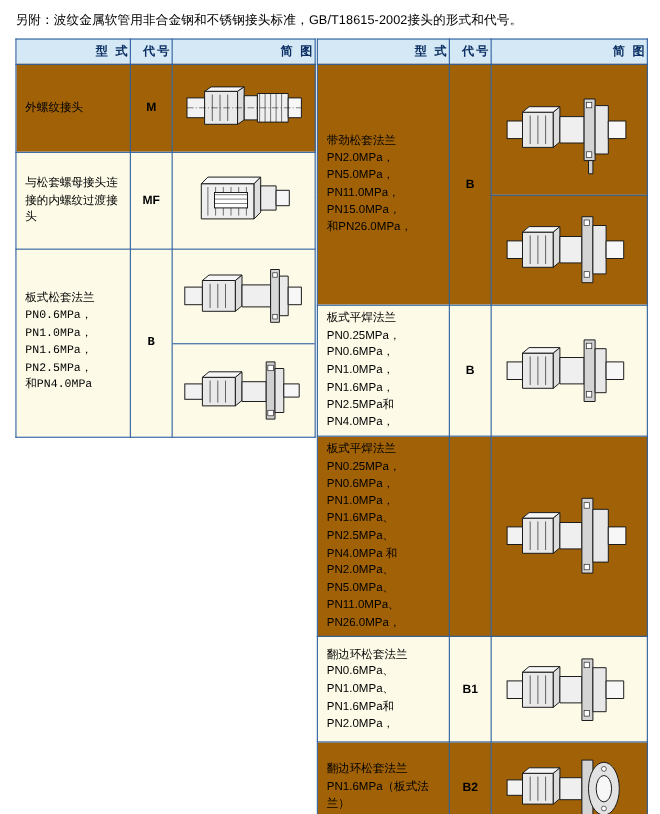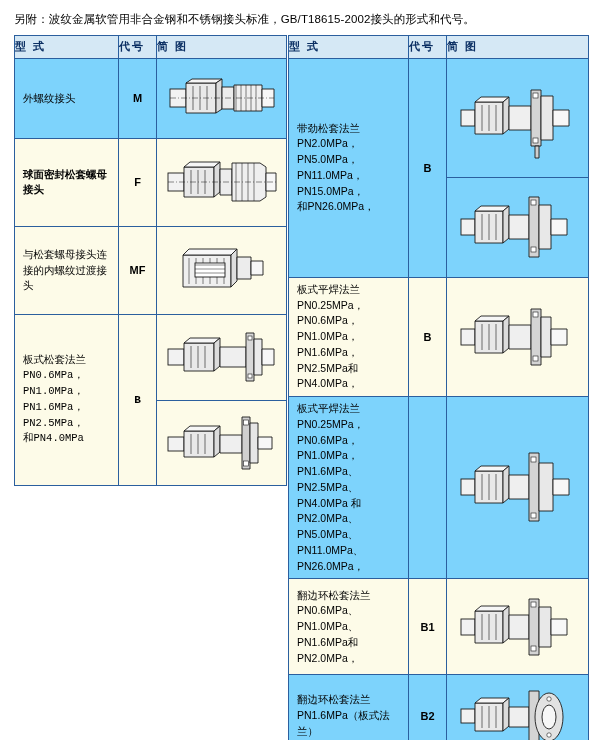--- a/index.html
+++ b/index.html
@@ -44,21 +44,21 @@
     border: 1px solid #2b5f9e;
     vertical-align: middle;
     padding: 0;
   }
   thead th {
     background: #d5e8f5;
     height: 22px;
     font-size: 11px;
     font-weight: bold;
     color: #0b2f63;
-    text-align: left;
+    text-align: right;
     letter-spacing: 2px;
   }
   .tbl-left col.type { width: 104px; }
   .tbl-left col.code { width: 38px; }
   .tbl-left col.fig  { width: 130px; }
   .tbl-right col.type { width: 120px; }
   .tbl-right col.code { width: 38px; }
   .tbl-right col.fig  { width: 142px; }
 
   td.type-cell {
@@ -68,21 +68,21 @@
     color: #000;
   }
   td.type-cell.bold { font-weight: bold; }
   td.code-cell {
     font-size: 11px;
     font-weight: bold;
     text-align: center;
     color: #000;
   }
   tr.tint td { background: #fdfbe8; }
-  tr.plain td { background: #7dd3fc; }
+  tr.plain td { background: #a16207; }
   td.fig-cell {
     background: #ffffff;
     text-align: center;
   }
   .fig-wrap {
     display: flex;
     align-items: center;
     justify-content: center;
     width: 100%;
   }
@@ -128,42 +128,20 @@
                   <path d="M72 18 L100 18 L100 44 L72 44 Z" fill="#efefef"></path>
                   <path d="M74 18 L74 44 M79 18 L79 44 M84 18 L84 44 M89 18 L89 44 M94 18 L94 44" stroke-width="0.55"></path>
                   <path d="M100 22 L112 22 L112 40 L100 40 Z" fill="#f7f7f7"></path>
                   <path d="M8 31 L112 31" stroke-dasharray="6 2 1 2" stroke-width="0.5"></path>
                 </g>
               </svg>
             </div>
           </td>
         </tr>
 
-        <tr class="tint" style="height:88px;">
-          <td class="type-cell bold">球面密封松套螺母接头</td>
-          <td class="code-cell">F</td>
-          <td class="fig-cell">
-            <div class="fig-wrap">
-              <svg width="120" height="66" viewBox="0 0 120 66">
-                <g fill="none" stroke="#1a1a1a" stroke-width="0.9">
-                  <rect x="6" y="24" width="16" height="18" fill="#f2f2f2"></rect>
-                  <path d="M22 18 L52 18 L52 48 L22 48 Z" fill="#e9e9e9"></path>
-                  <path d="M22 18 L28 13 L58 13 L52 18 Z" fill="#f6f6f6"></path>
-                  <path d="M52 18 L58 13 L58 43 L52 48 Z" fill="#dcdcdc"></path>
-                  <path d="M29 21 L29 45 M36 21 L36 45 L36 45 M43 21 L43 45" stroke-width="0.6"></path>
-                  <path d="M58 20 L70 20 L70 46 L58 46 Z" fill="#ececec"></path>
-                  <path d="M70 14 L98 14 L104 18 L104 48 L98 52 L70 52 Z" fill="#efefef"></path>
-                  <path d="M74 14 L74 52 M80 14 L80 52 M86 14 L86 52 M92 14 L92 52" stroke-width="0.55"></path>
-                  <path d="M104 24 L114 24 L114 42 L104 42 Z" fill="#f7f7f7"></path>
-                  <path d="M6 33 L114 33" stroke-dasharray="6 2 1 2" stroke-width="0.5"></path>
-                </g>
-              </svg>
-            </div>
-          </td>
-        </tr>
 
 
         <tr class="tint" style="height:88px;">
           <td class="type-cell" style="white-space:pre-line;margin-top:13px;">与松套螺母接头连接的内螺纹过渡接头</td>
           <td class="code-cell">MF</td>
           <td class="fig-cell">
             <div class="fig-wrap">
               <svg width="110" height="66" viewBox="0 0 110 66">
                 <g fill="none" stroke="#1a1a1a" stroke-width="0.9">
                   <path d="M16 18 L64 18 L64 50 L16 50 Z" fill="#efefef"></path>

